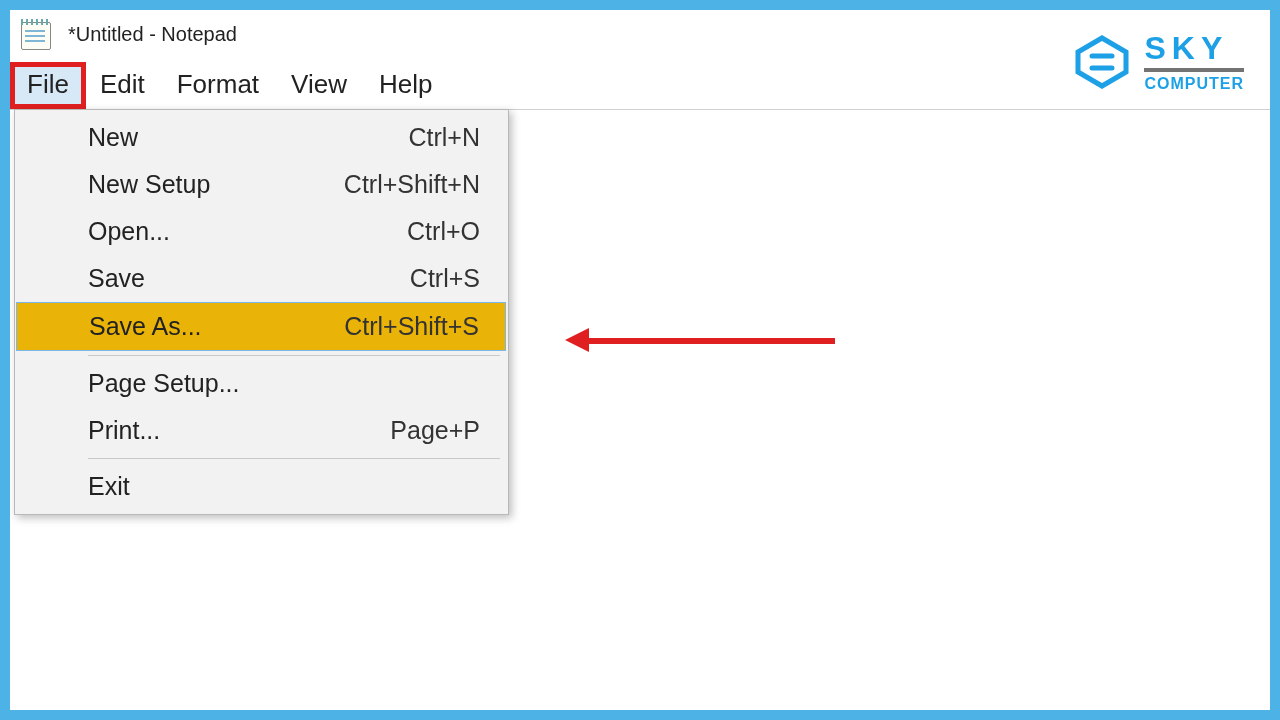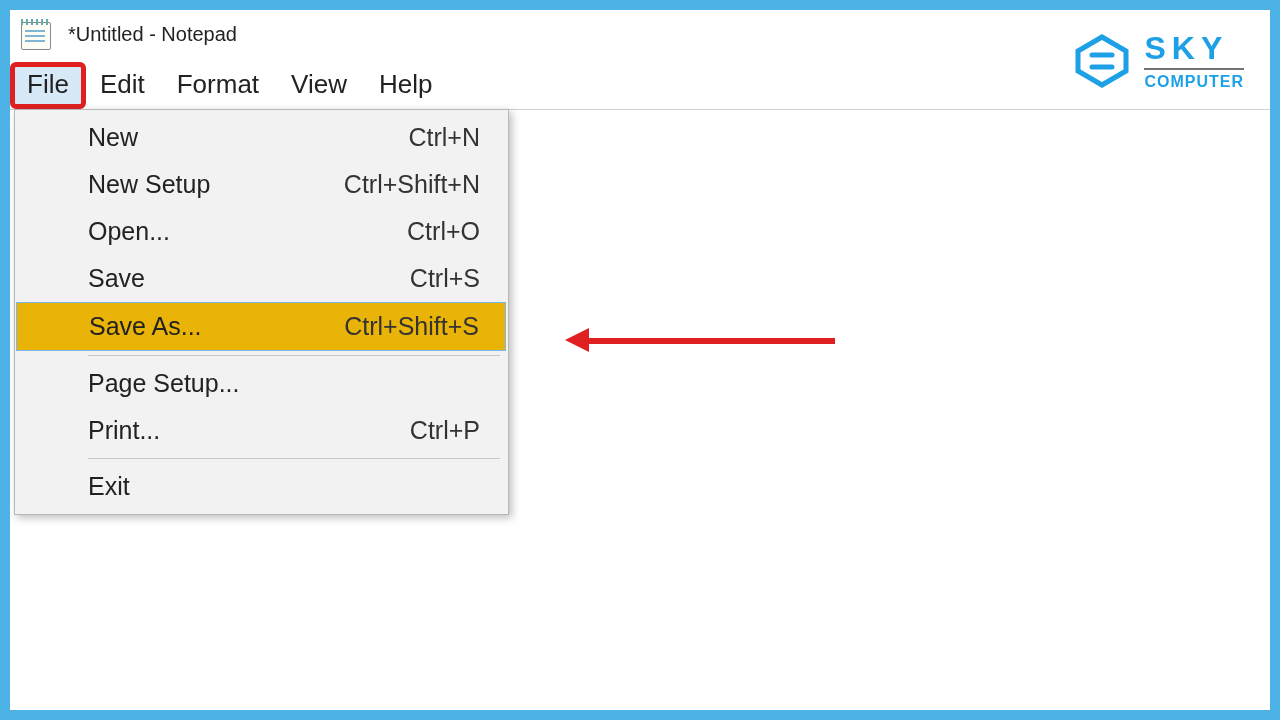--- a/index.html
+++ b/index.html
@@ -72,21 +72,20 @@
       display: flex;
       align-items: center;
       border-bottom: 1px solid #d0d0d0;
       font-size: 26px;
       color: #222;
       background: #fff;
     }
     .menu-item {
       padding: 6px 16px 8px 16px;
       cursor: default;
-      border-radius: 6px;
     }
     .menu-item.file {
       border: 5px solid #e02020;
       background: #d7e8f7;
       padding: 2px 12px 4px 12px;
       margin-right: -2px;
     }
     .dropdown {
       position: absolute;
       top: 99px;
@@ -141,21 +140,21 @@
     .logo-text {
       display: flex;
       flex-direction: column;
       line-height: 1;
     }
     .logo-text .l1 {
       font-size: 32px;
       font-weight: 700;
       letter-spacing: 6px;
       color: #1da0e6;
-      border-bottom: 2px solid #737373;
+      border-bottom: 4px solid #737373;
       padding-bottom: 4px;
       margin-bottom: 4px;
     }
     .logo-text .l2 {
       font-size: 16px;
       font-weight: 600;
       letter-spacing: 1px;
       color: #1da0e6;
     }
     .arrow {
@@ -230,21 +229,21 @@
         <span>Save As...</span>
         <span class="shortcut">Ctrl+Shift+S</span>
       </div>
       <div class="dropdown-sep"></div>
       <div class="dropdown-row">
         <span>Page Setup...</span>
         <span class="shortcut"></span>
       </div>
       <div class="dropdown-row">
         <span>Print...</span>
-        <span class="shortcut">Ctrl+P</span>
+        <span class="shortcut">Page+P</span>
       </div>
       <div class="dropdown-sep"></div>
       <div class="dropdown-row">
         <span>Exit</span>
         <span class="shortcut"></span>
       </div>
     </div>
   </div>
 
   <div class="arrow">

